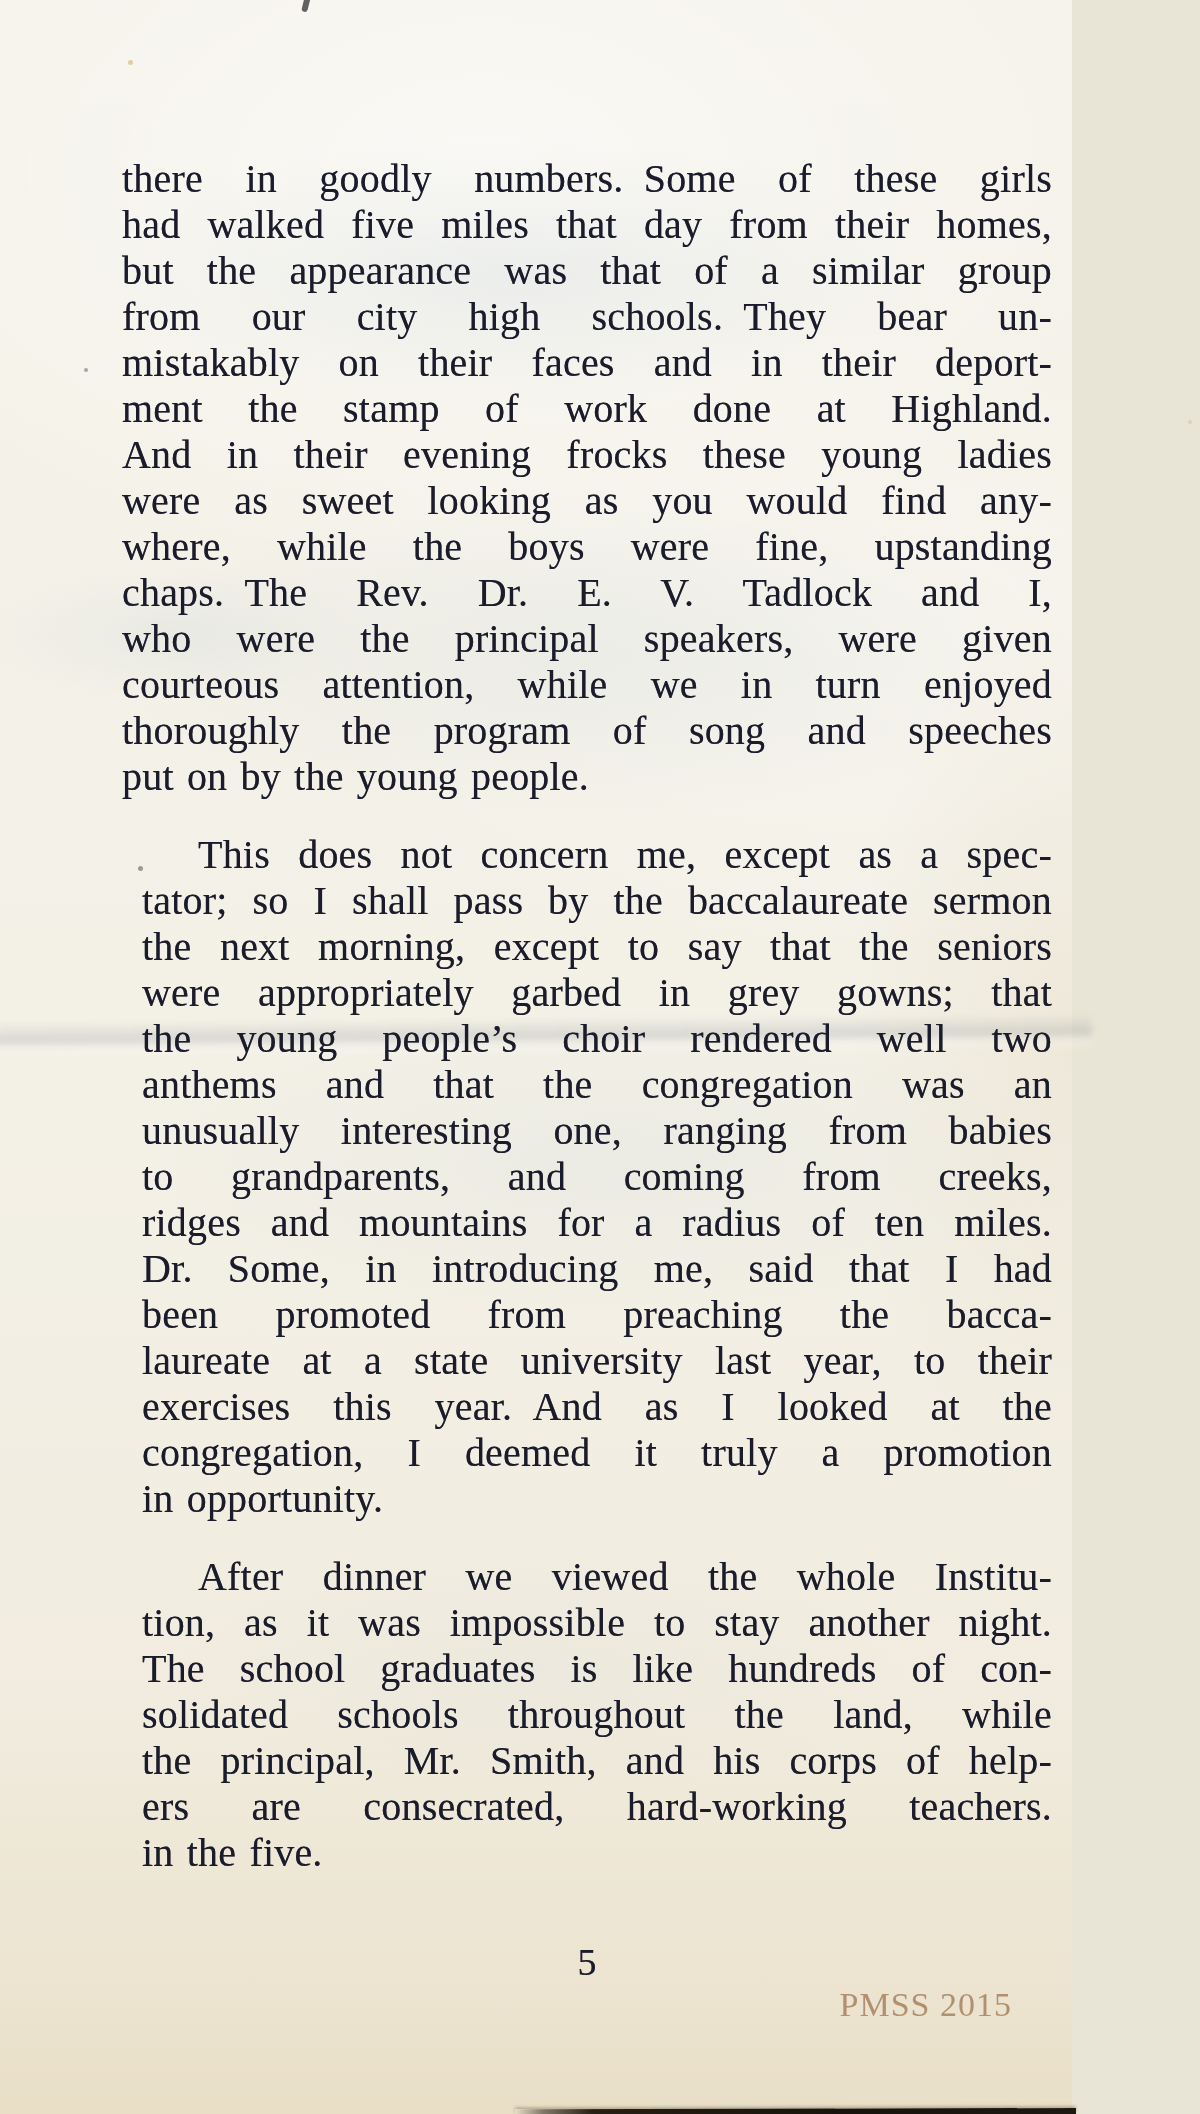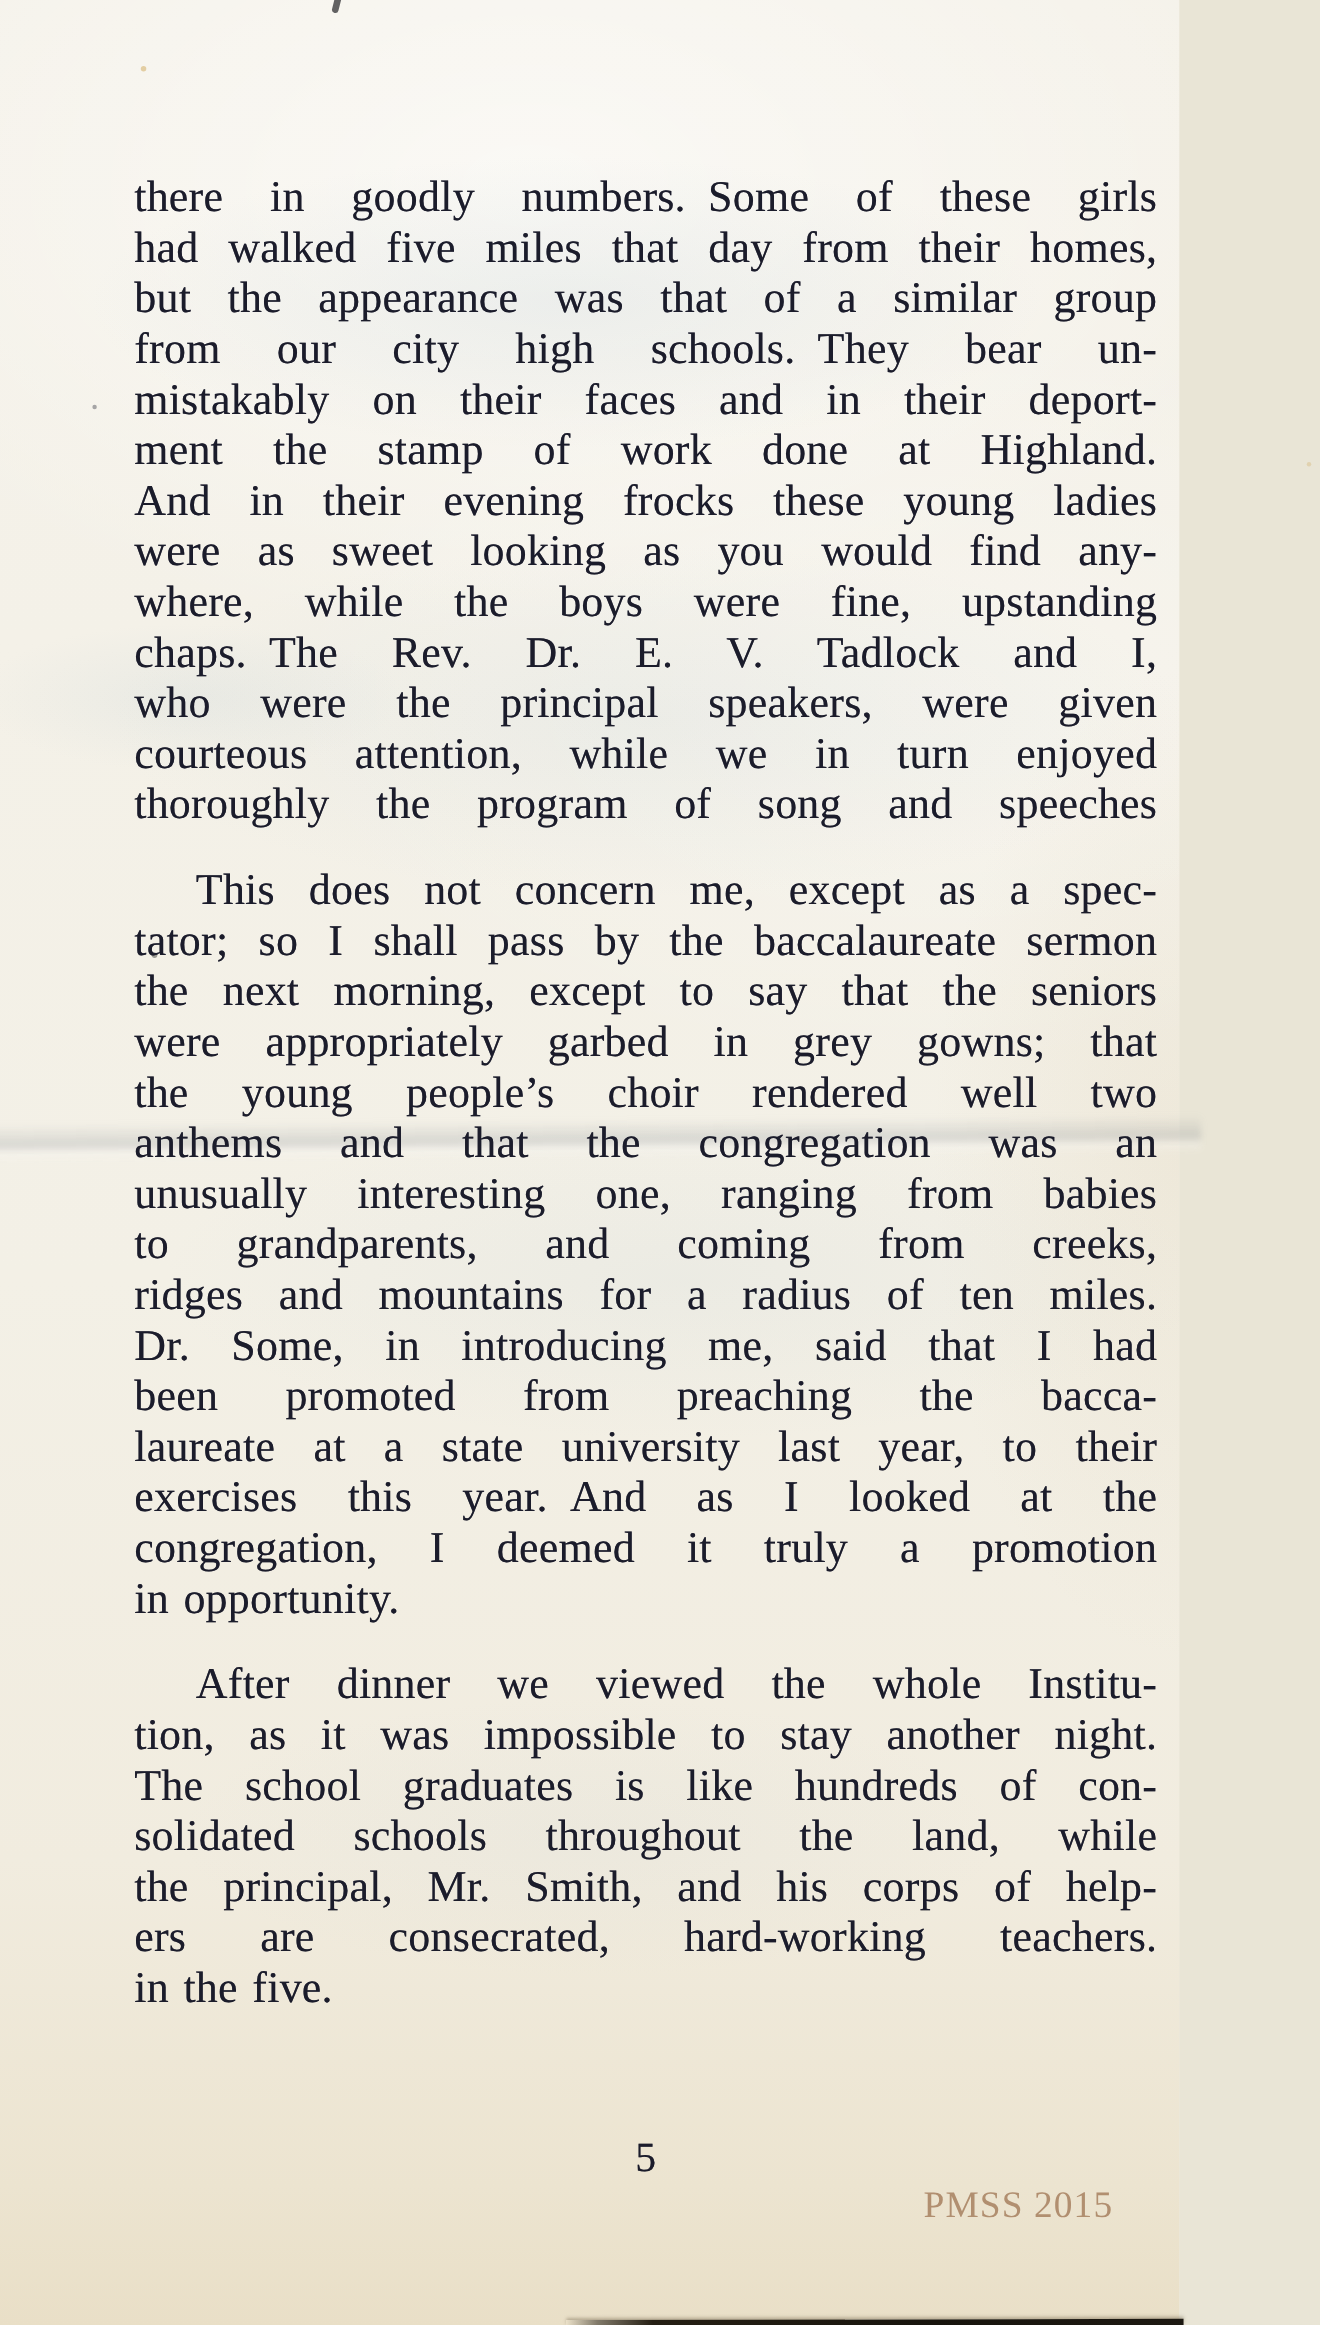--- a/index.html
+++ b/index.html
@@ -55,21 +55,21 @@
     position: absolute;
     left: 122px;
     top: 156px;
     width: 930px;
     font-size: 40px;
     line-height: 46px;
     letter-spacing: 0.2px;
     word-spacing: 3px;
     text-shadow: 0 0 0.6px rgba(22,23,42,0.65);
   }
-  .paragraph + .paragraph { margin-top: 32px; }
+  .paragraph + .paragraph { margin-top: 32px; margin-left: 20px; }
   .line {
     text-align: justify;
     text-align-last: justify;
     white-space: normal;
   }
   .line.firstline { text-indent: 56px; }
   .line.lastline  { text-align-last: left; }
   .page-number {
     position: absolute;
     left: 122px;
@@ -137,20 +137,21 @@
         <div class="line">from our city high schools. They bear un-</div>
         <div class="line">mistakably on their faces and in their deport-</div>
         <div class="line">ment the stamp of work done at Highland.</div>
         <div class="line">And in their evening frocks these young ladies</div>
         <div class="line">were as sweet looking as you would find any-</div>
         <div class="line">where, while the boys were fine, upstanding</div>
         <div class="line">chaps. The Rev. Dr. E. V. Tadlock and I,</div>
         <div class="line">who were the principal speakers, were given</div>
         <div class="line">courteous attention, while we in turn enjoyed</div>
         <div class="line">thoroughly the program of song and speeches</div>
+        <div class="line lastline">put on by the young people.</div>
       </div>
       <div class="paragraph">
         <div class="line firstline">This does not concern me, except as a spec-</div>
         <div class="line">tator; so I shall pass by the baccalaureate sermon</div>
         <div class="line">the next morning, except to say that the seniors</div>
         <div class="line">were appropriately garbed in grey gowns; that</div>
         <div class="line">the young people’s choir rendered well two</div>
         <div class="line">anthems and that the congregation was an</div>
         <div class="line">unusually interesting one, ranging from babies</div>
         <div class="line">to grandparents, and coming from creeks,</div>

